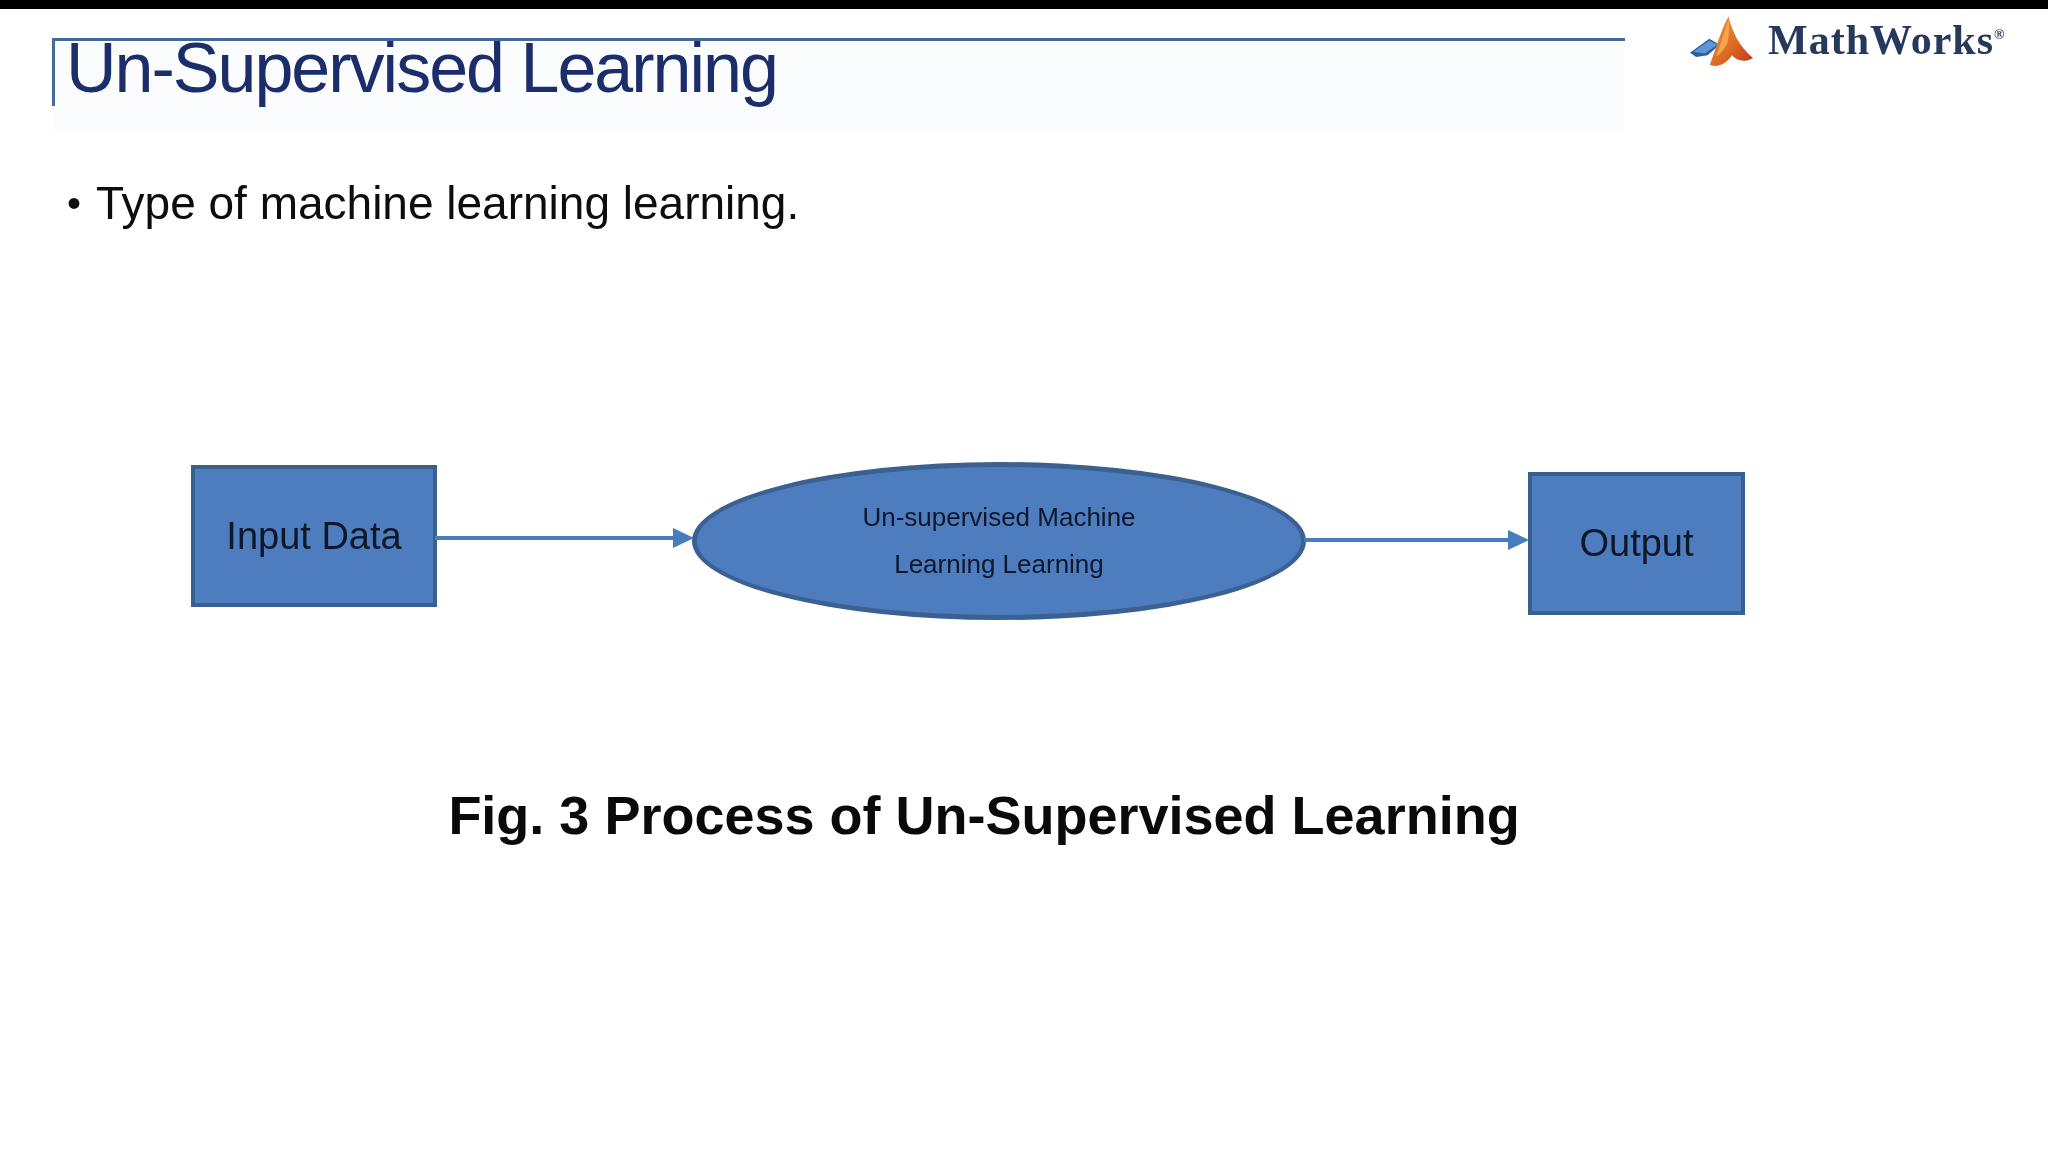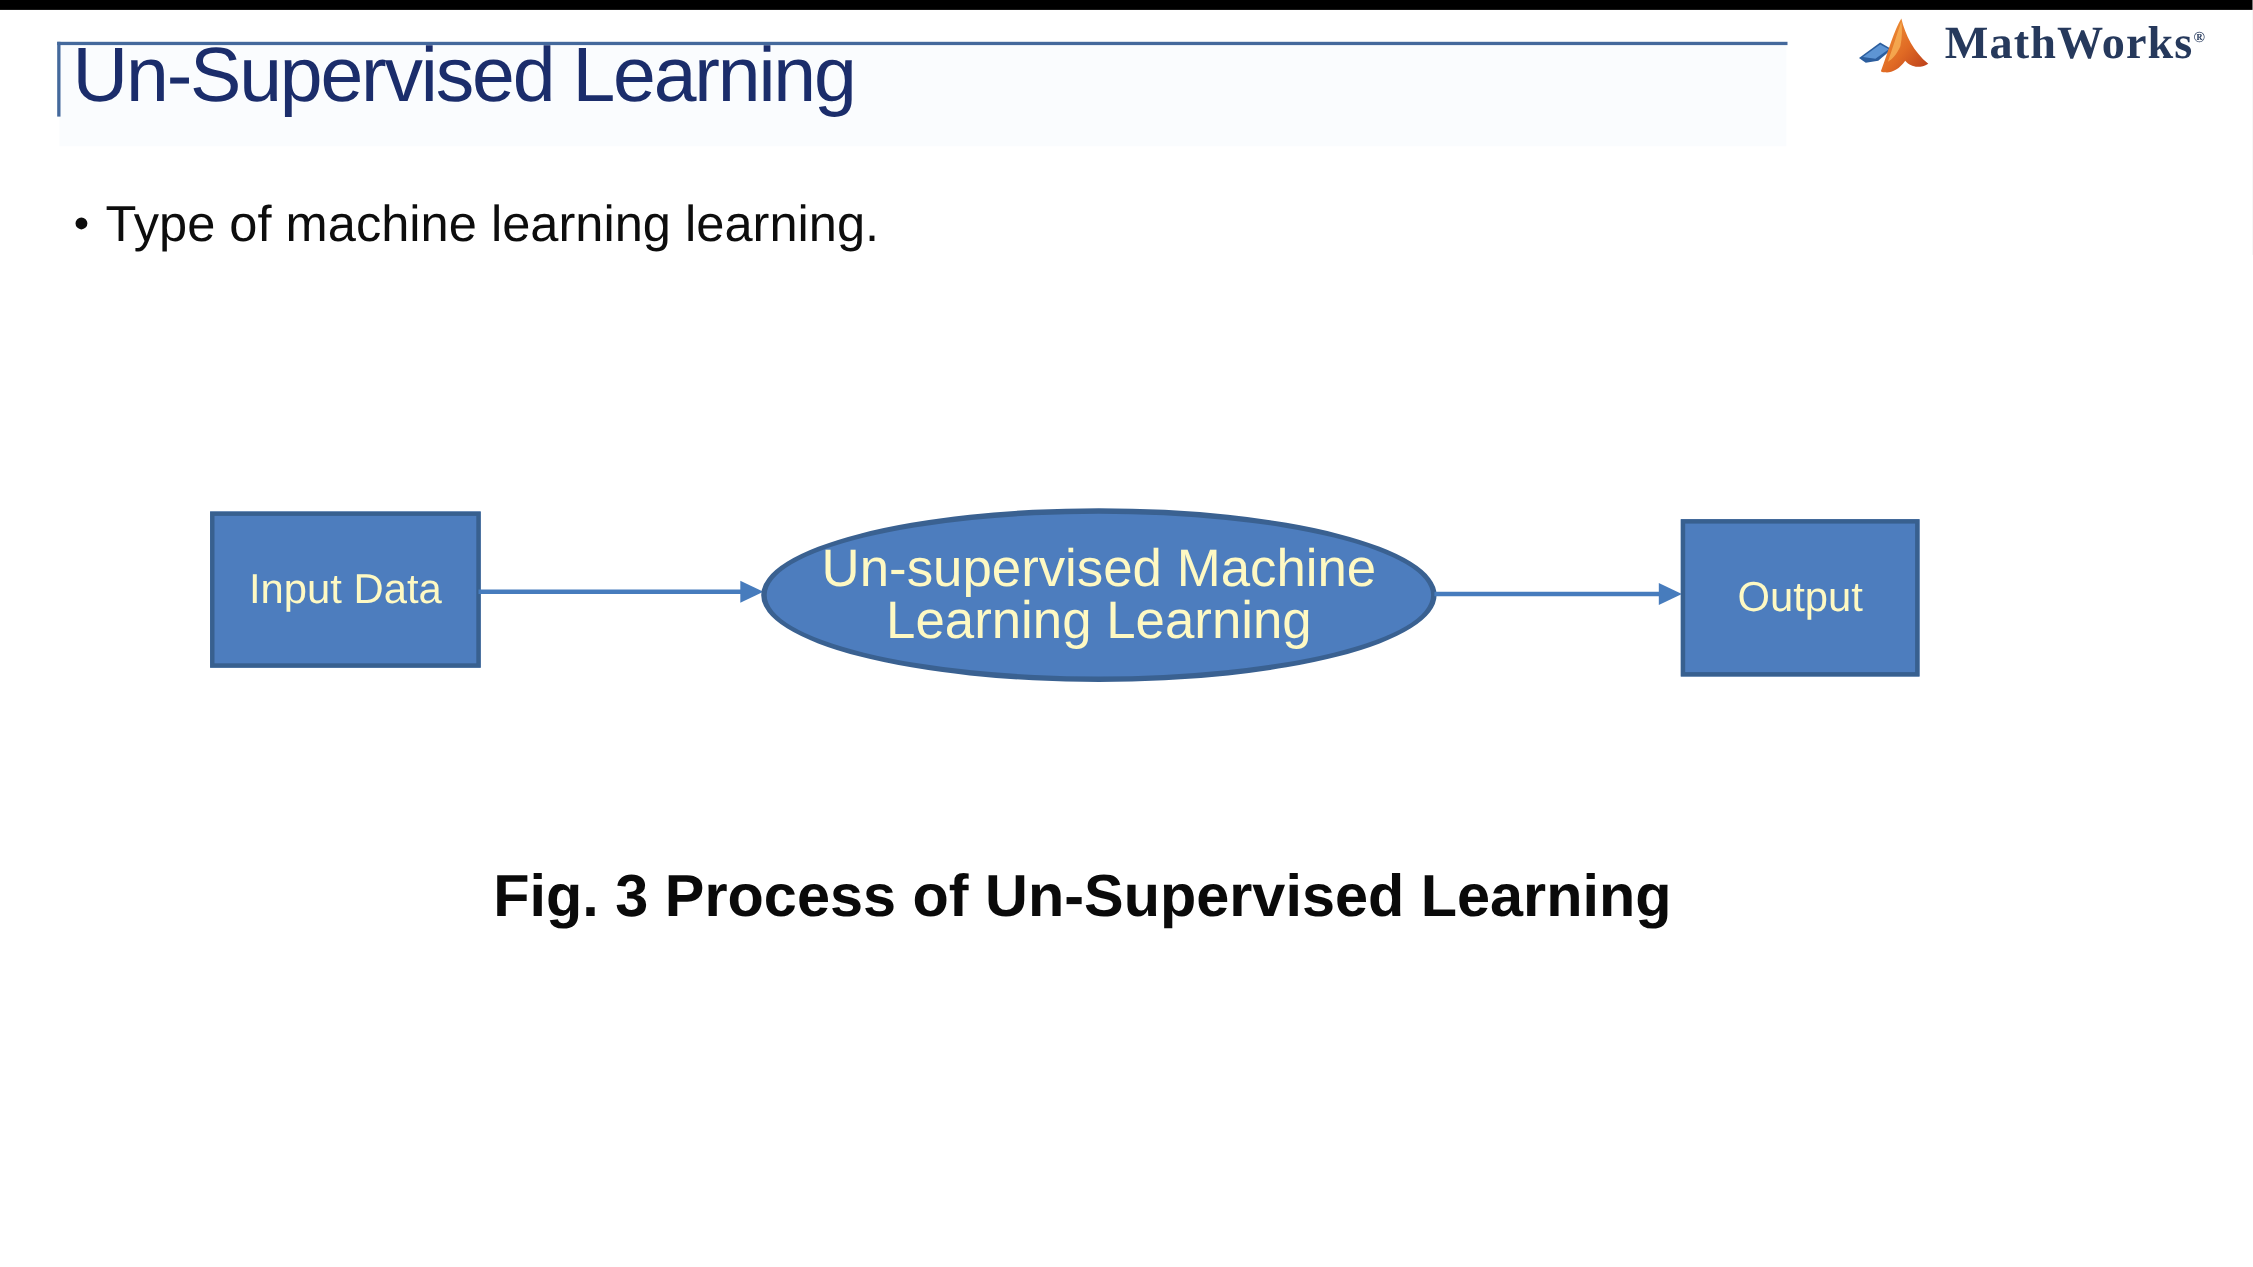--- a/index.html
+++ b/index.html
@@ -43,29 +43,29 @@
   .logo-icon{width:70px;height:58px;margin-right:8px;}
   .logo-text{
     font-family:"Liberation Serif", serif;font-weight:700;
     font-size:42px;letter-spacing:1px;color:#26395c;line-height:1.0;
     padding-top:5px;white-space:nowrap;
   }
   .logo-reg{font-size:14px;vertical-align:super;letter-spacing:0;}
   
   .node{
     position:absolute;display:flex;align-items:center;justify-content:center;
-    background:#4d7dbe;color:#fef9c3;text-align:center;
+    background:#4d7dbe;color:#0f172a;text-align:center;
   }
   .node-rect{border:4px solid #38608f;box-sizing:border-box;}
   .node-input{left:191px;top:465px;width:246px;height:142px;font-size:38px;}
   .node-output{left:1528px;top:472px;width:217px;height:143px;font-size:38px;}
   .node-ellipse{
     left:692px;top:462px;width:614px;height:158px;
     border:5px solid #3a6191;border-radius:50%;box-sizing:border-box;
-    font-size:48px;line-height:47px;text-align:center;
+    font-size:26px;line-height:47px;text-align:center;
   }
   .arrow-svg{position:absolute;}
   .arrow1{left:433px;top:524px;}
   .arrow2{left:1302px;top:526px;}
   .figure-caption{
     position:absolute;left:0;top:784px;width:1968px;
     text-align:center;font-weight:700;font-size:54px;color:#0a0a0a;
     white-space:nowrap;
   }
 </style>

